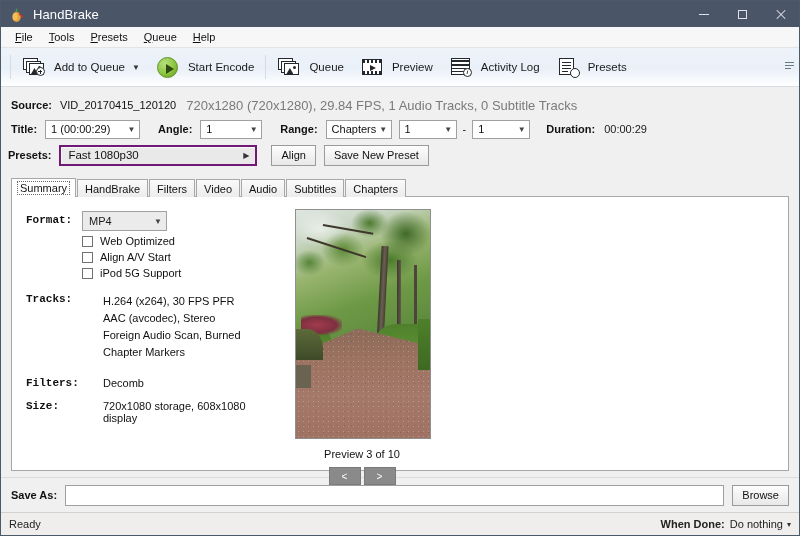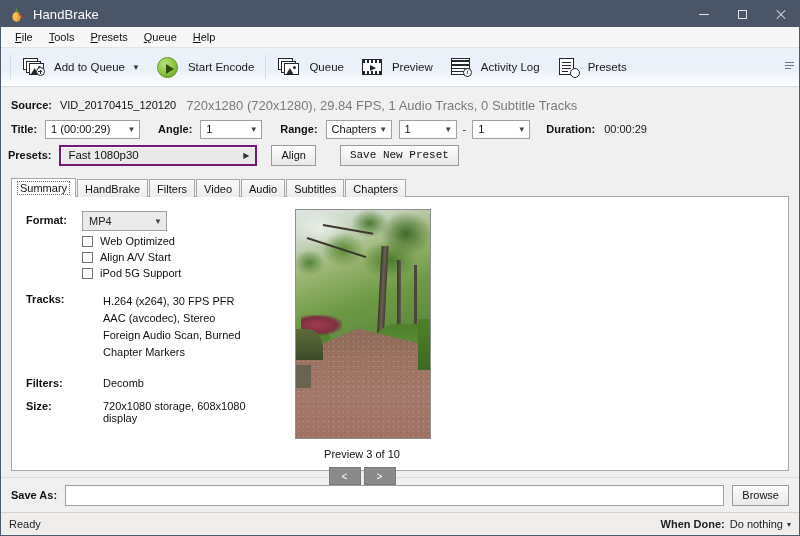--- a/index.html
+++ b/index.html
@@ -157,21 +157,21 @@
   .tab.active .focus{border:1px dotted #6a6a6a;padding:0 2px;margin:0 -2px;}
   .panel{
     margin:0 10px;border:1px solid #a8a8a8;background:#fff;
     flex:1;min-height:0;position:relative;margin-top:-1px;
     display:flex;
   }
 
   
   .sum-left{width:265px;flex:0 0 265px;padding:14px 0 0 14px;box-sizing:border-box;}
   .frow{display:flex;margin-bottom:2px;}
-  .fkey{width:56px;flex:0 0 56px;font-weight:bold;font-size:11px;color:#111;padding-top:3px;}
+  .fkey{width:56px;flex:0 0 56px;font-weight:bold;font-size:11px;color:#111;padding-top:3px;font-family:Liberation Mono, monospace;}
   .fval{font-size:11px;color:#111;padding-top:3px;margin-left:21px;}
   .fmt-combo{width:85px;height:20px;border:1px solid #a0a0a0;background:#ebebeb;
     display:flex;align-items:center;box-sizing:border-box;padding-left:6px;font-size:11px;}
   .fmt-combo .v{flex:1;}
   .fmt-combo .arw{width:16px;text-align:center;font-size:8px;color:#444;}
   .cbrow{display:flex;align-items:center;margin:4px 0 0 56px;}
   .cb{width:11px;height:11px;border:1px solid #707070;background:#fff;box-sizing:border-box;flex:0 0 11px;}
   .cblab{margin-left:7px;font-size:11px;color:#111;}
   .tracks .t{font-size:11px;color:#111;line-height:17px;}
   .spacer-sm{height:11px;}
@@ -377,21 +377,21 @@
       <span style="margin-left:9px;font-size:11px;">00:00:29</span>
     </div>
 
     <div class="row" style="height:28px;padding-left:7px;">
       <span class="lab">Presets:</span>
       <span class="presetbox" style="width:198px;margin-left:8px;">
         <span class="v">Fast 1080p30</span>
         <span class="arw">▶</span>
       </span>
       <span class="btn" style="margin-left:14px;">Align</span>
-      <span class="btn" style="margin-left:24px;font-family:Liberation Mono, monospace;">Save New Preset</span>
+      <span class="btn" style="margin-left:8px;">Save New Preset</span>
     </div>
   </div>
 
   <div class="tabstrip">
     <div class="tab active">
         <span class="focus">Summary</span>
       </div>
     <div class="tab">
         <span>HandBrake</span>
       </div>

